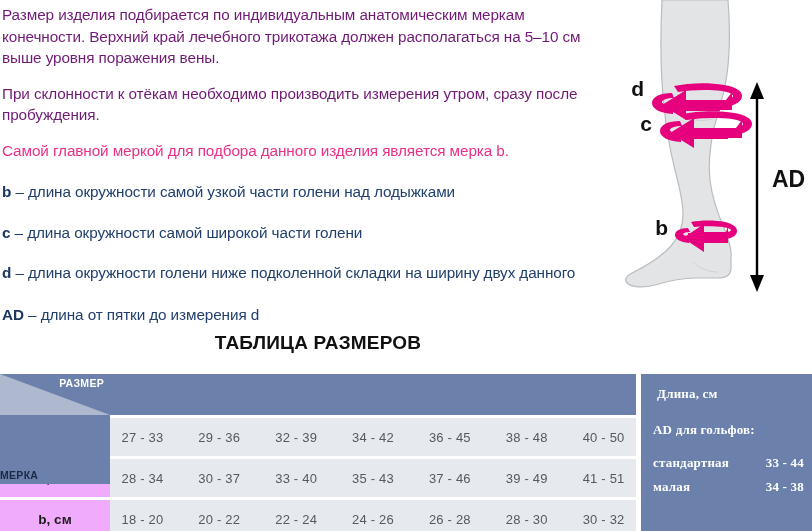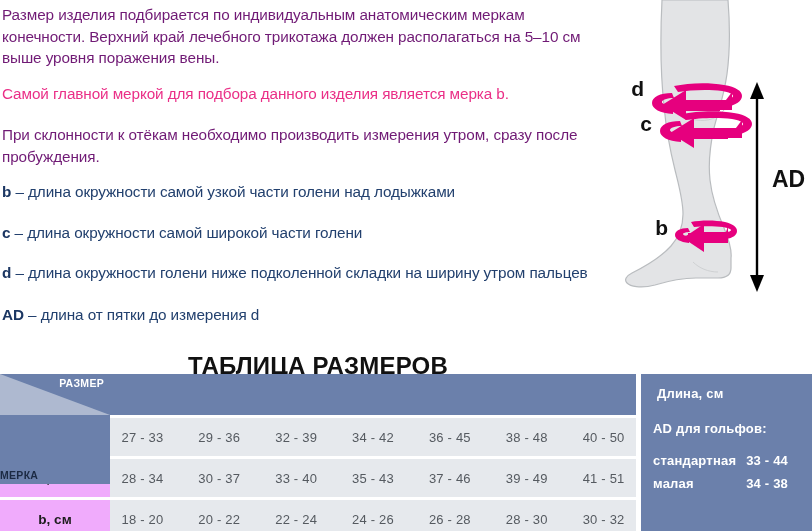--- a/index.html
+++ b/index.html
@@ -60,24 +60,24 @@
     top: 0px;
     width: 212px;
     height: 330px;
   }
   .leg-figure svg { display: block; }
 
   
   .table-title {
     position: absolute;
     left: 0;
-    top: 352px;
+    top: 332px;
     width: 636px;
     text-align: center;
-    font-size: 24px;
+    font-size: 19px;
     font-weight: bold;
     color: #111111;
     letter-spacing: 0.2px;
   }
 
   
   .size-table {
     position: absolute;
     left: 0;
     top: 374px;
@@ -169,21 +169,22 @@
   
   .len-panel {
     position: absolute;
     left: 641px;
     top: 374px;
     width: 171px;
     height: 157px;
     background: #6b80ab;
     color: #ffffff;
     box-sizing: border-box;
-    padding: 12px 24px 0 12px;
+    padding: 12px 8px 0 12px;
+    font-family: Liberation Serif, serif;
   }
   .len-title {
     font-size: 13px;
     font-weight: bold;
     margin: 0 0 20px 4px;
     letter-spacing: 0.2px;
   }
   .len-sub {
     font-size: 13px;
     font-weight: bold;
@@ -202,39 +203,39 @@
   .len-row .len-val  { flex: 0 0 auto; text-align: right; }
 </style>
 </head>
 <body>
 
 <div id="root">
 
   <div class="text-col">
 
     <p class="para">Размер изделия подбирается по индивидуальным анатомическим меркам конечности. Верхний край лечебного трикотажа должен располагаться на 5–10 см выше уровня поражения вены.</p>
+    <p class="para">При склонности к отёкам необходимо производить измерения утром, сразу после пробуждения.</p>
     <p class="para highlight">Самой главной меркой для подбора данного изделия является мерка b.</p>
-    <p class="para">При склонности к отёкам необходимо производить измерения утром, сразу после пробуждения.</p>
 
     <p class="meas-line">
       <span class="key">b</span>
       <span>–</span>
       <span>длина окружности самой узкой части голени над лодыжками</span>
     </p>
 
     <p class="meas-line">
       <span class="key">c</span>
       <span>–</span>
       <span>длина окружности самой широкой части голени</span>
     </p>
 
     <p class="meas-line wrap2">
       <span class="key">d</span>
       <span>–</span>
-      <span>длина окружности голени ниже подколенной складки на ширину утром пальцев</span>
+      <span>длина окружности голени ниже подколенной складки на ширину двух данного</span>
     </p>
 
     <p class="meas-line">
       <span class="key">AD</span>
       <span>–</span>
       <span>длина от пятки до измерения d</span>
     </p>
 
   </div>
 

